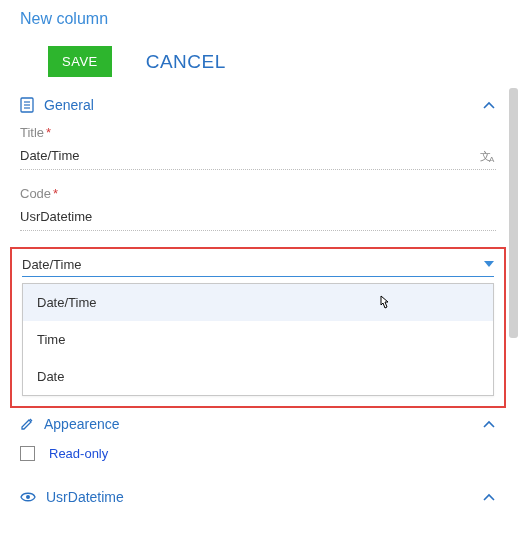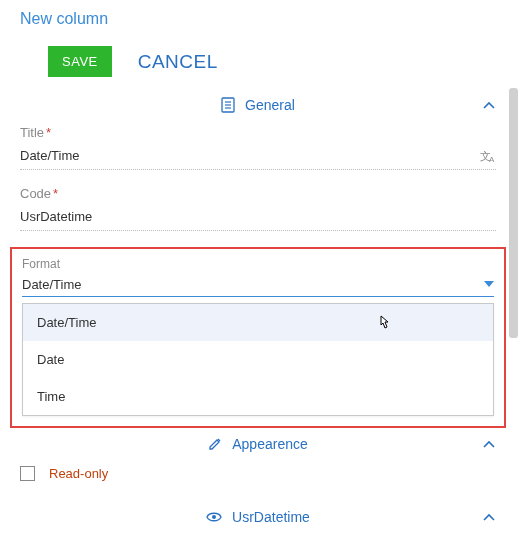--- a/index.html
+++ b/index.html
@@ -28,21 +28,21 @@
   }
   .page-title {
     color: #3a8bd8;
     font-size: 16px;
     font-weight: 400;
     margin: 0 0 18px 0;
   }
   .actions {
     display: flex;
     align-items: center;
-    gap: 20px;
+    gap: 28px;
     margin-bottom: 20px;
     padding-left: 28px;
   }
   .btn-save {
     background: #2db52d;
     color: #fff;
     border: none;
     padding: 8px 14px;
     font-size: 13px;
     letter-spacing: 0.5px;
@@ -55,21 +55,20 @@
     font-size: 19px;
     letter-spacing: 0.5px;
     cursor: pointer;
   }
   .section-header {
     display: flex;
     align-items: center;
     gap: 10px;
     margin: 6px 0 12px 0;
     position: relative;
-    justify-content: center;
   }
   .section-header .label {
     color: #2a71c2;
     font-size: 14px;
   }
   .section-icon svg { display: block; }
   .chevron-up {
     position: absolute;
     right: 0;
     top: 4px;
@@ -158,21 +157,21 @@
     gap: 14px;
     margin: 14px 0 28px 0;
   }
   .checkbox {
     width: 15px;
     height: 15px;
     border: 1.5px solid #888;
     background: #fff;
     cursor: pointer;
   }
-  .check-label { color: #c2410c; font-size: 13px; }
+  .check-label { color: #1d4ed8; font-size: 13px; }
 
   .spacer-bottom { height: 6px; }
 </style>
 </head>
 <body>
 
 <div class="page">
 
   <h1 class="page-title">New column</h1>
 
@@ -216,40 +215,39 @@
   <div class="field">
     <div class="field-label">
       <span>Code</span><span class="req">*</span>
     </div>
     <div class="field-input-row">
       <input class="field-input" type="text" value="UsrDatetime" style="">
     </div>
   </div>
 
   <div class="format-box">
-    <div class="format-label">Format</div>
     <div class="select-row">
       <span class="select-value">Date/Time</span>
       <span class="caret-down">
         <svg width="10" height="7" viewBox="0 0 10 7">
             <polygon points="0,0 10,0 5,6" fill="#3a8bd8"></polygon>
           </svg>
       </span>
     </div>
     <div class="dropdown">
       <div class="dropdown-item hover">
         <span>Date/Time</span>
         <span class="pointer">
           <svg width="18" height="20" viewBox="0 0 18 20">
               <path d="M6 2 L6 11 L8 9 L10 14 L12 13 L10 8 L13 8 Z" fill="#fff" stroke="#000" stroke-width="1"></path>
             </svg>
         </span>
       </div>
+      <div class="dropdown-item">Time</div>
       <div class="dropdown-item">Date</div>
-      <div class="dropdown-item">Time</div>
     </div>
   </div>
 
   <div class="section-header">
     <span class="section-icon">
       <svg width="14" height="14" viewBox="0 0 14 14">
           <path d="M2 12 L2 10 L9 3 L11 5 L4 12 Z" fill="none" stroke="#2a71c2" stroke-width="1.3"></path>
           <line x1="10" y1="2" x2="12" y2="4" stroke="#2a71c2" stroke-width="1.3"></line>
         </svg>
     </span>

